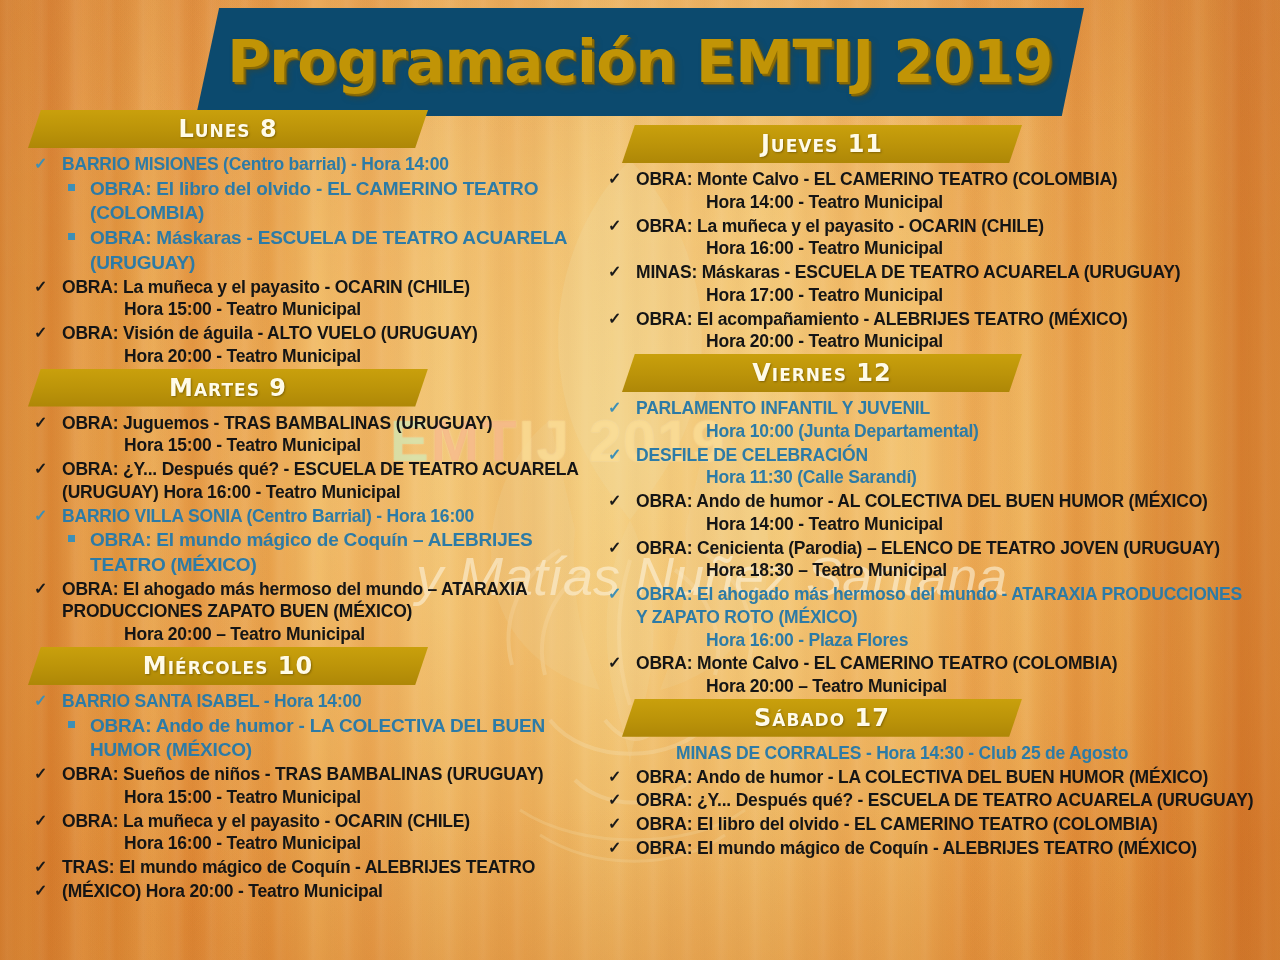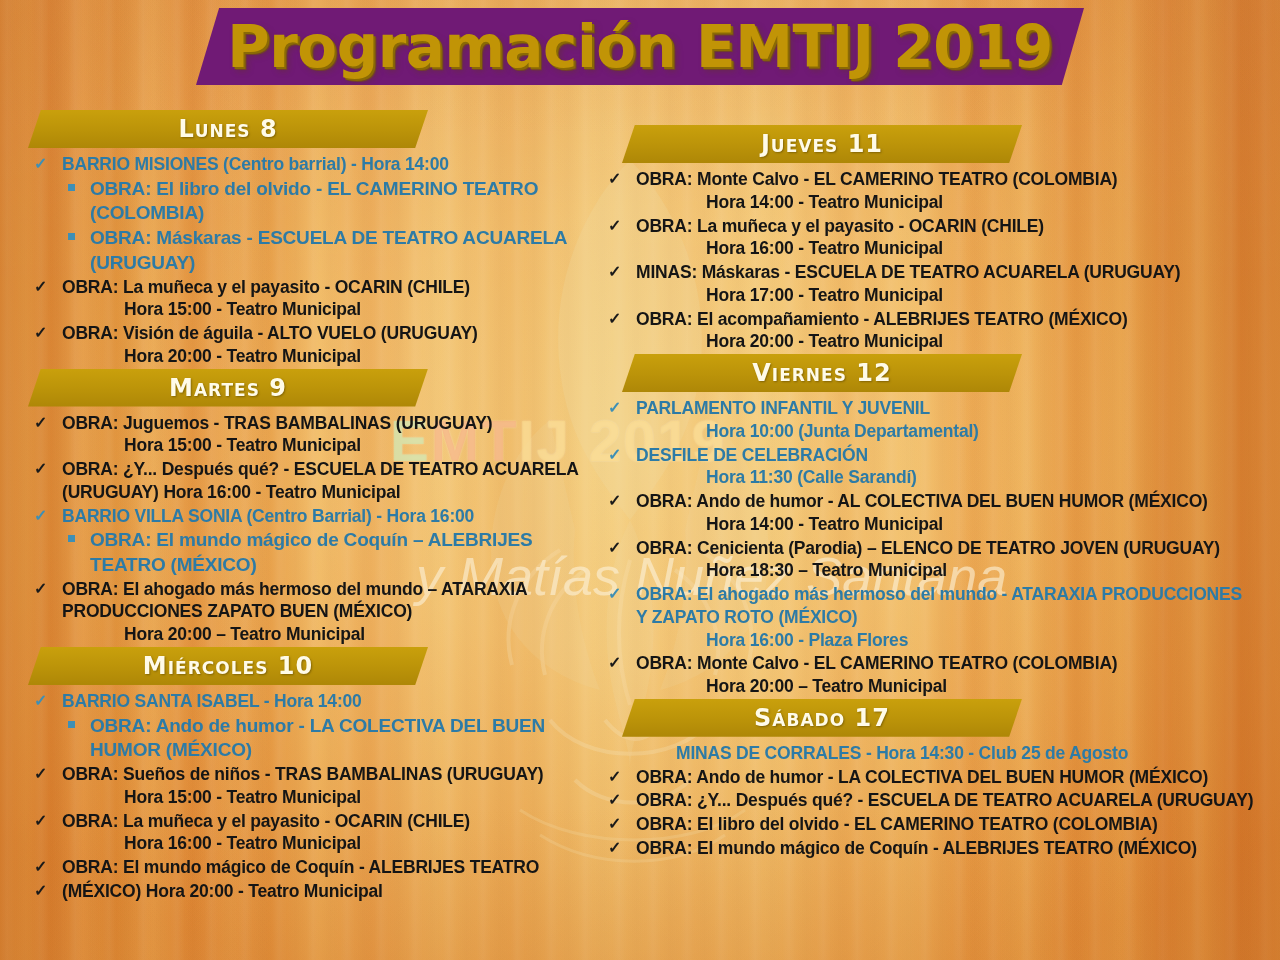--- a/index.html
+++ b/index.html
@@ -71,22 +71,22 @@
     font-size:60px; color:rgba(236,192,122,.60);
   }
   .wm3{
     position:absolute; left:36px; top:150px;
     font-family:Liberation Sans, sans-serif; font-style:italic;
     font-size:54px; color:rgba(252,240,214,.62);
   }
 
   
   #title-banner{
-    position:absolute; left:196px; top:8px; width:888px; height:77px;
-    background:#701a75;
+    position:absolute; left:196px; top:8px; width:888px; height:108px;
+    background:#0c4a6e;
     clip-path: polygon(2.6% 0%, 100% 0%, 97.5% 100%, 0% 100%);
     display:flex; align-items:center; justify-content:center;
   }
   #title-text{
     font-size:58px; font-weight:bold;
     color:#c19406;
     letter-spacing:-0.5px;
     text-shadow: 2px 2px 0 #8a6a04, 3px 3px 0 rgba(120,90,5,.55), 4px 4px 6px rgba(90,65,0,.35);
     white-space:nowrap;
     font-family:"DejaVu Sans", sans-serif;
@@ -293,21 +293,21 @@
           <span class="ln">OBRA: Sueños de niños - TRAS BAMBALINAS (URUGUAY)</span>
           <span class="ln ind">Hora 15:00 - Teatro Municipal</span>
         </li>
         <li class="item">
           <span class="tick">✓</span>
           <span class="ln">OBRA: La muñeca y el payasito - OCARIN (CHILE)</span>
           <span class="ln ind">Hora 16:00 - Teatro Municipal</span>
         </li>
         <li class="item">
           <span class="tick">✓</span>
-          <span class="ln">OBRA: El mundo  mágico de Coquín - ALEBRIJES TEATRO</span>
+          <span class="ln">TRAS: El mundo  mágico de Coquín - ALEBRIJES TEATRO</span>
         </li>
         <li class="item">
           <span class="tick">✓</span>
           <span class="ln">(MÉXICO)   Hora 20:00 - Teatro Municipal</span>
         </li>
       </ul>
     </div>
   <div class="col" id="col-right">
       <div class="day-head dh-r1">
         <span class="lbl">Jueves  11</span>

